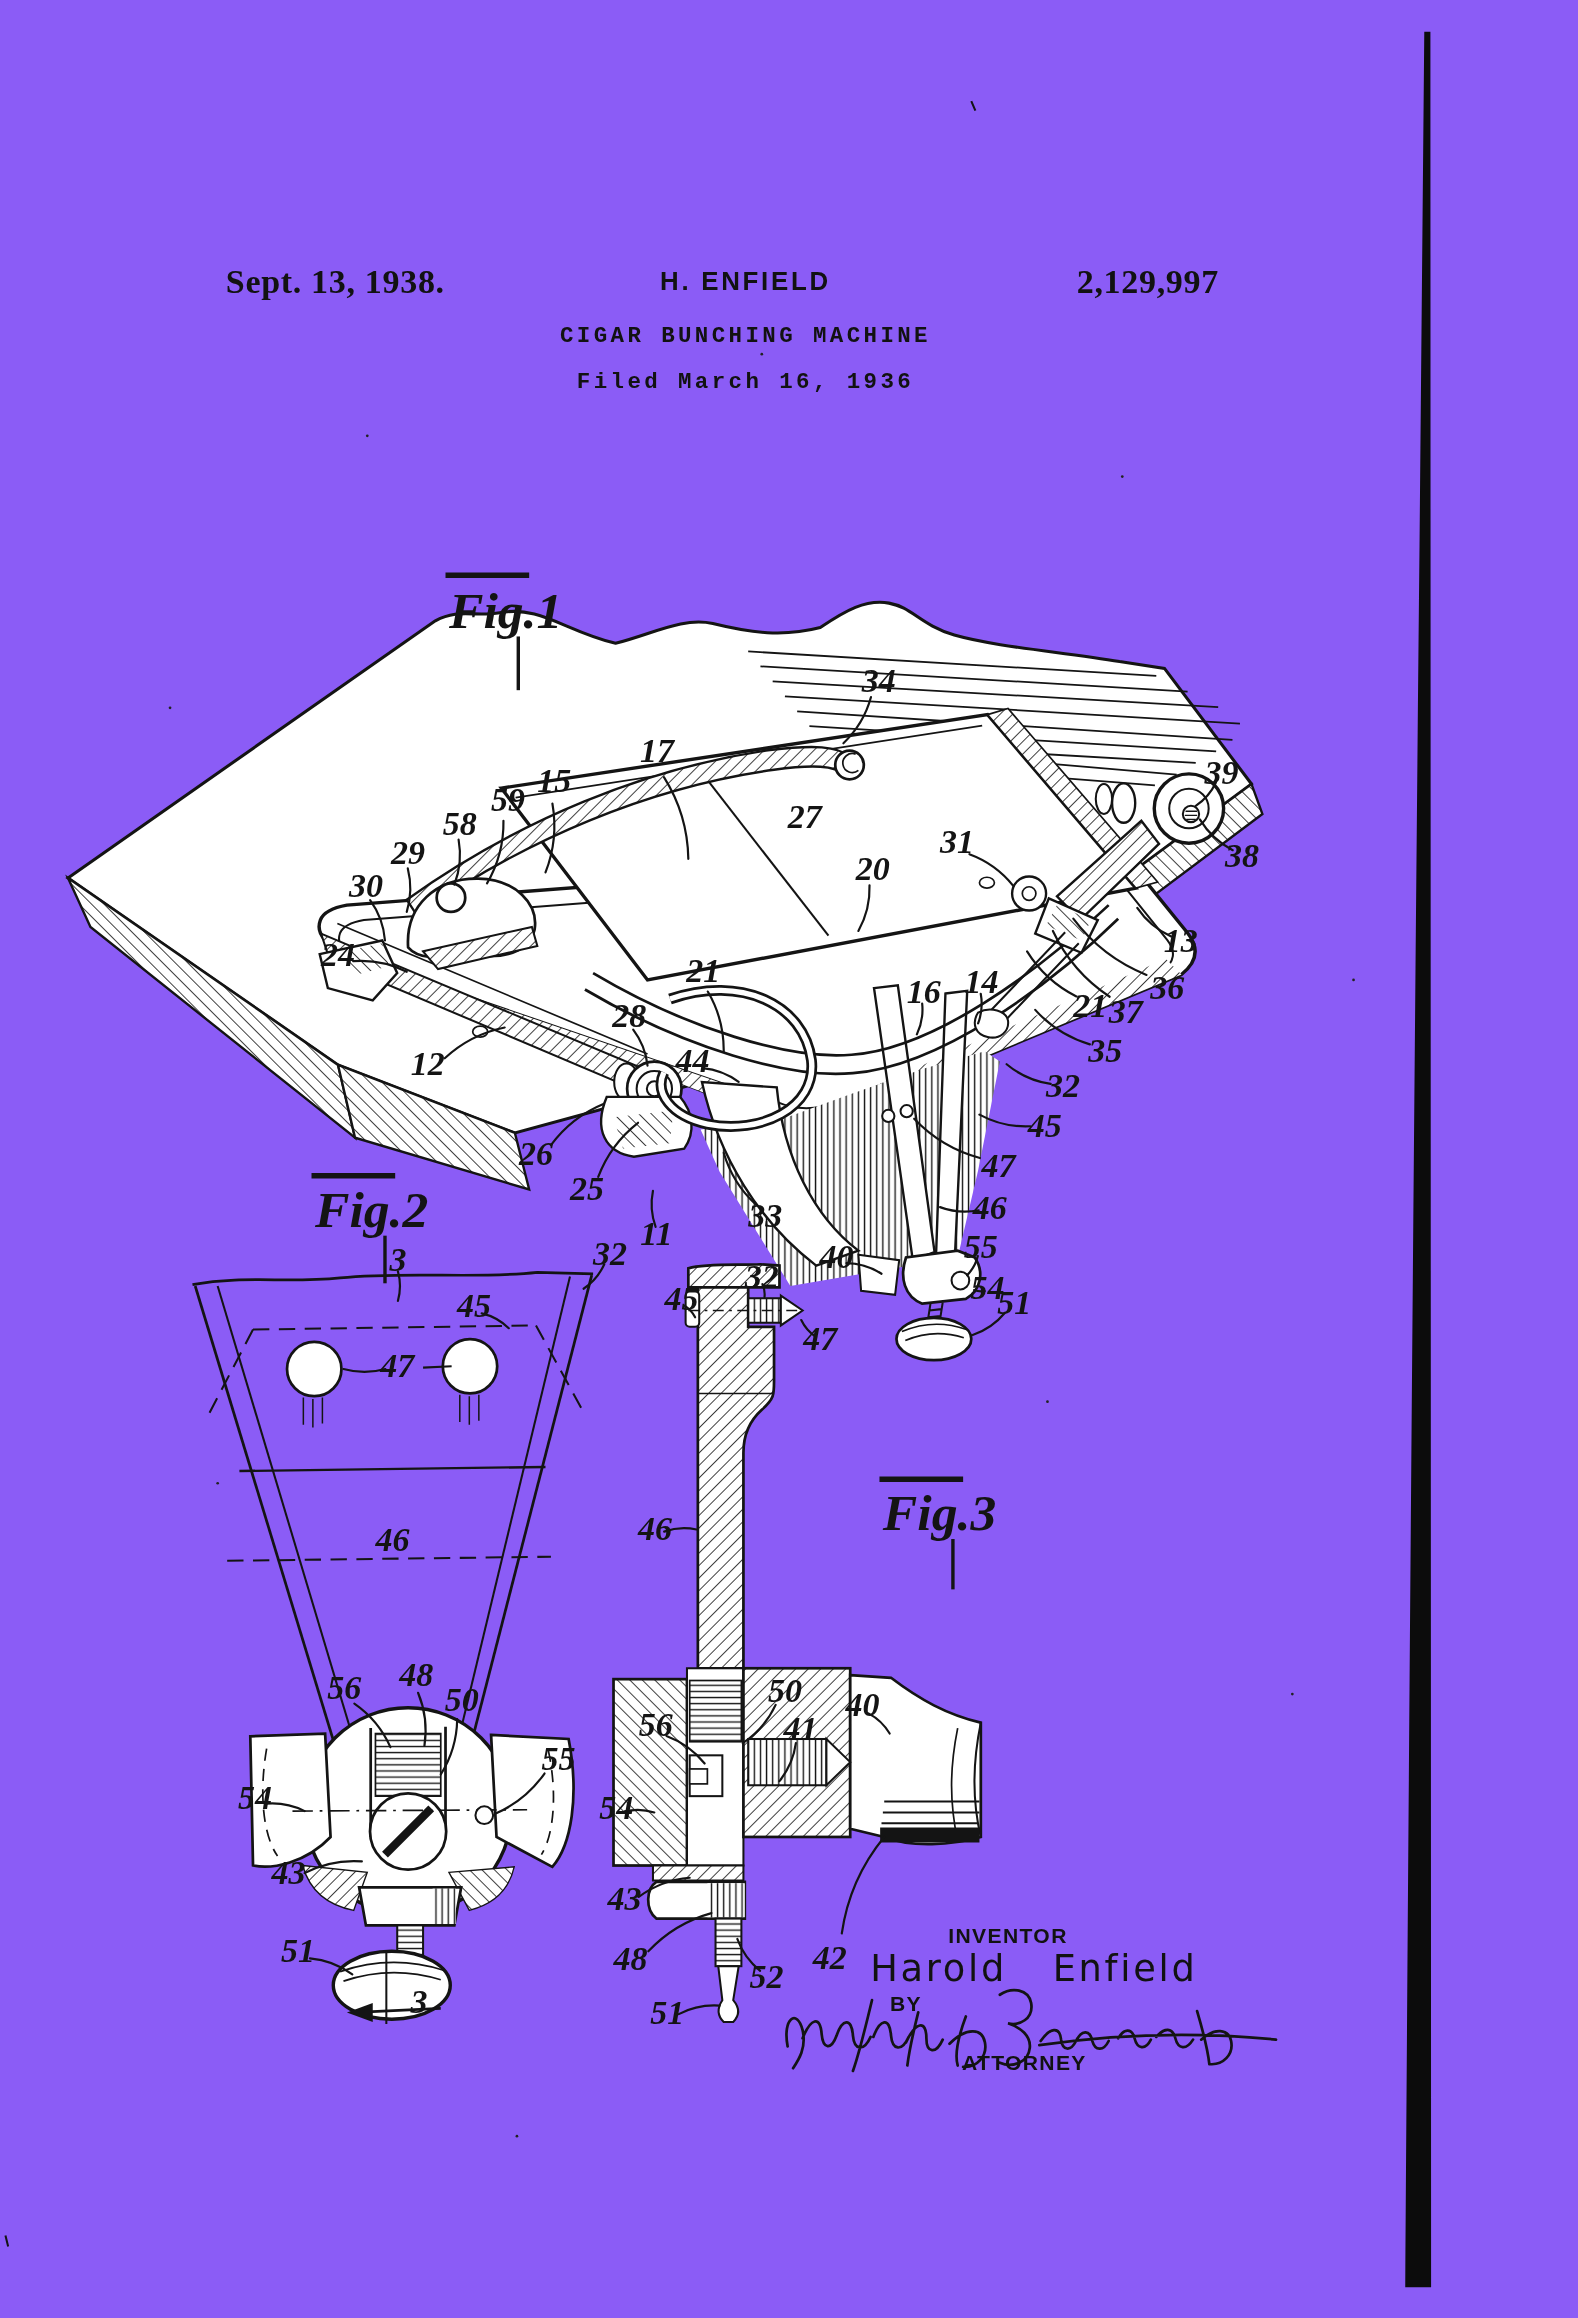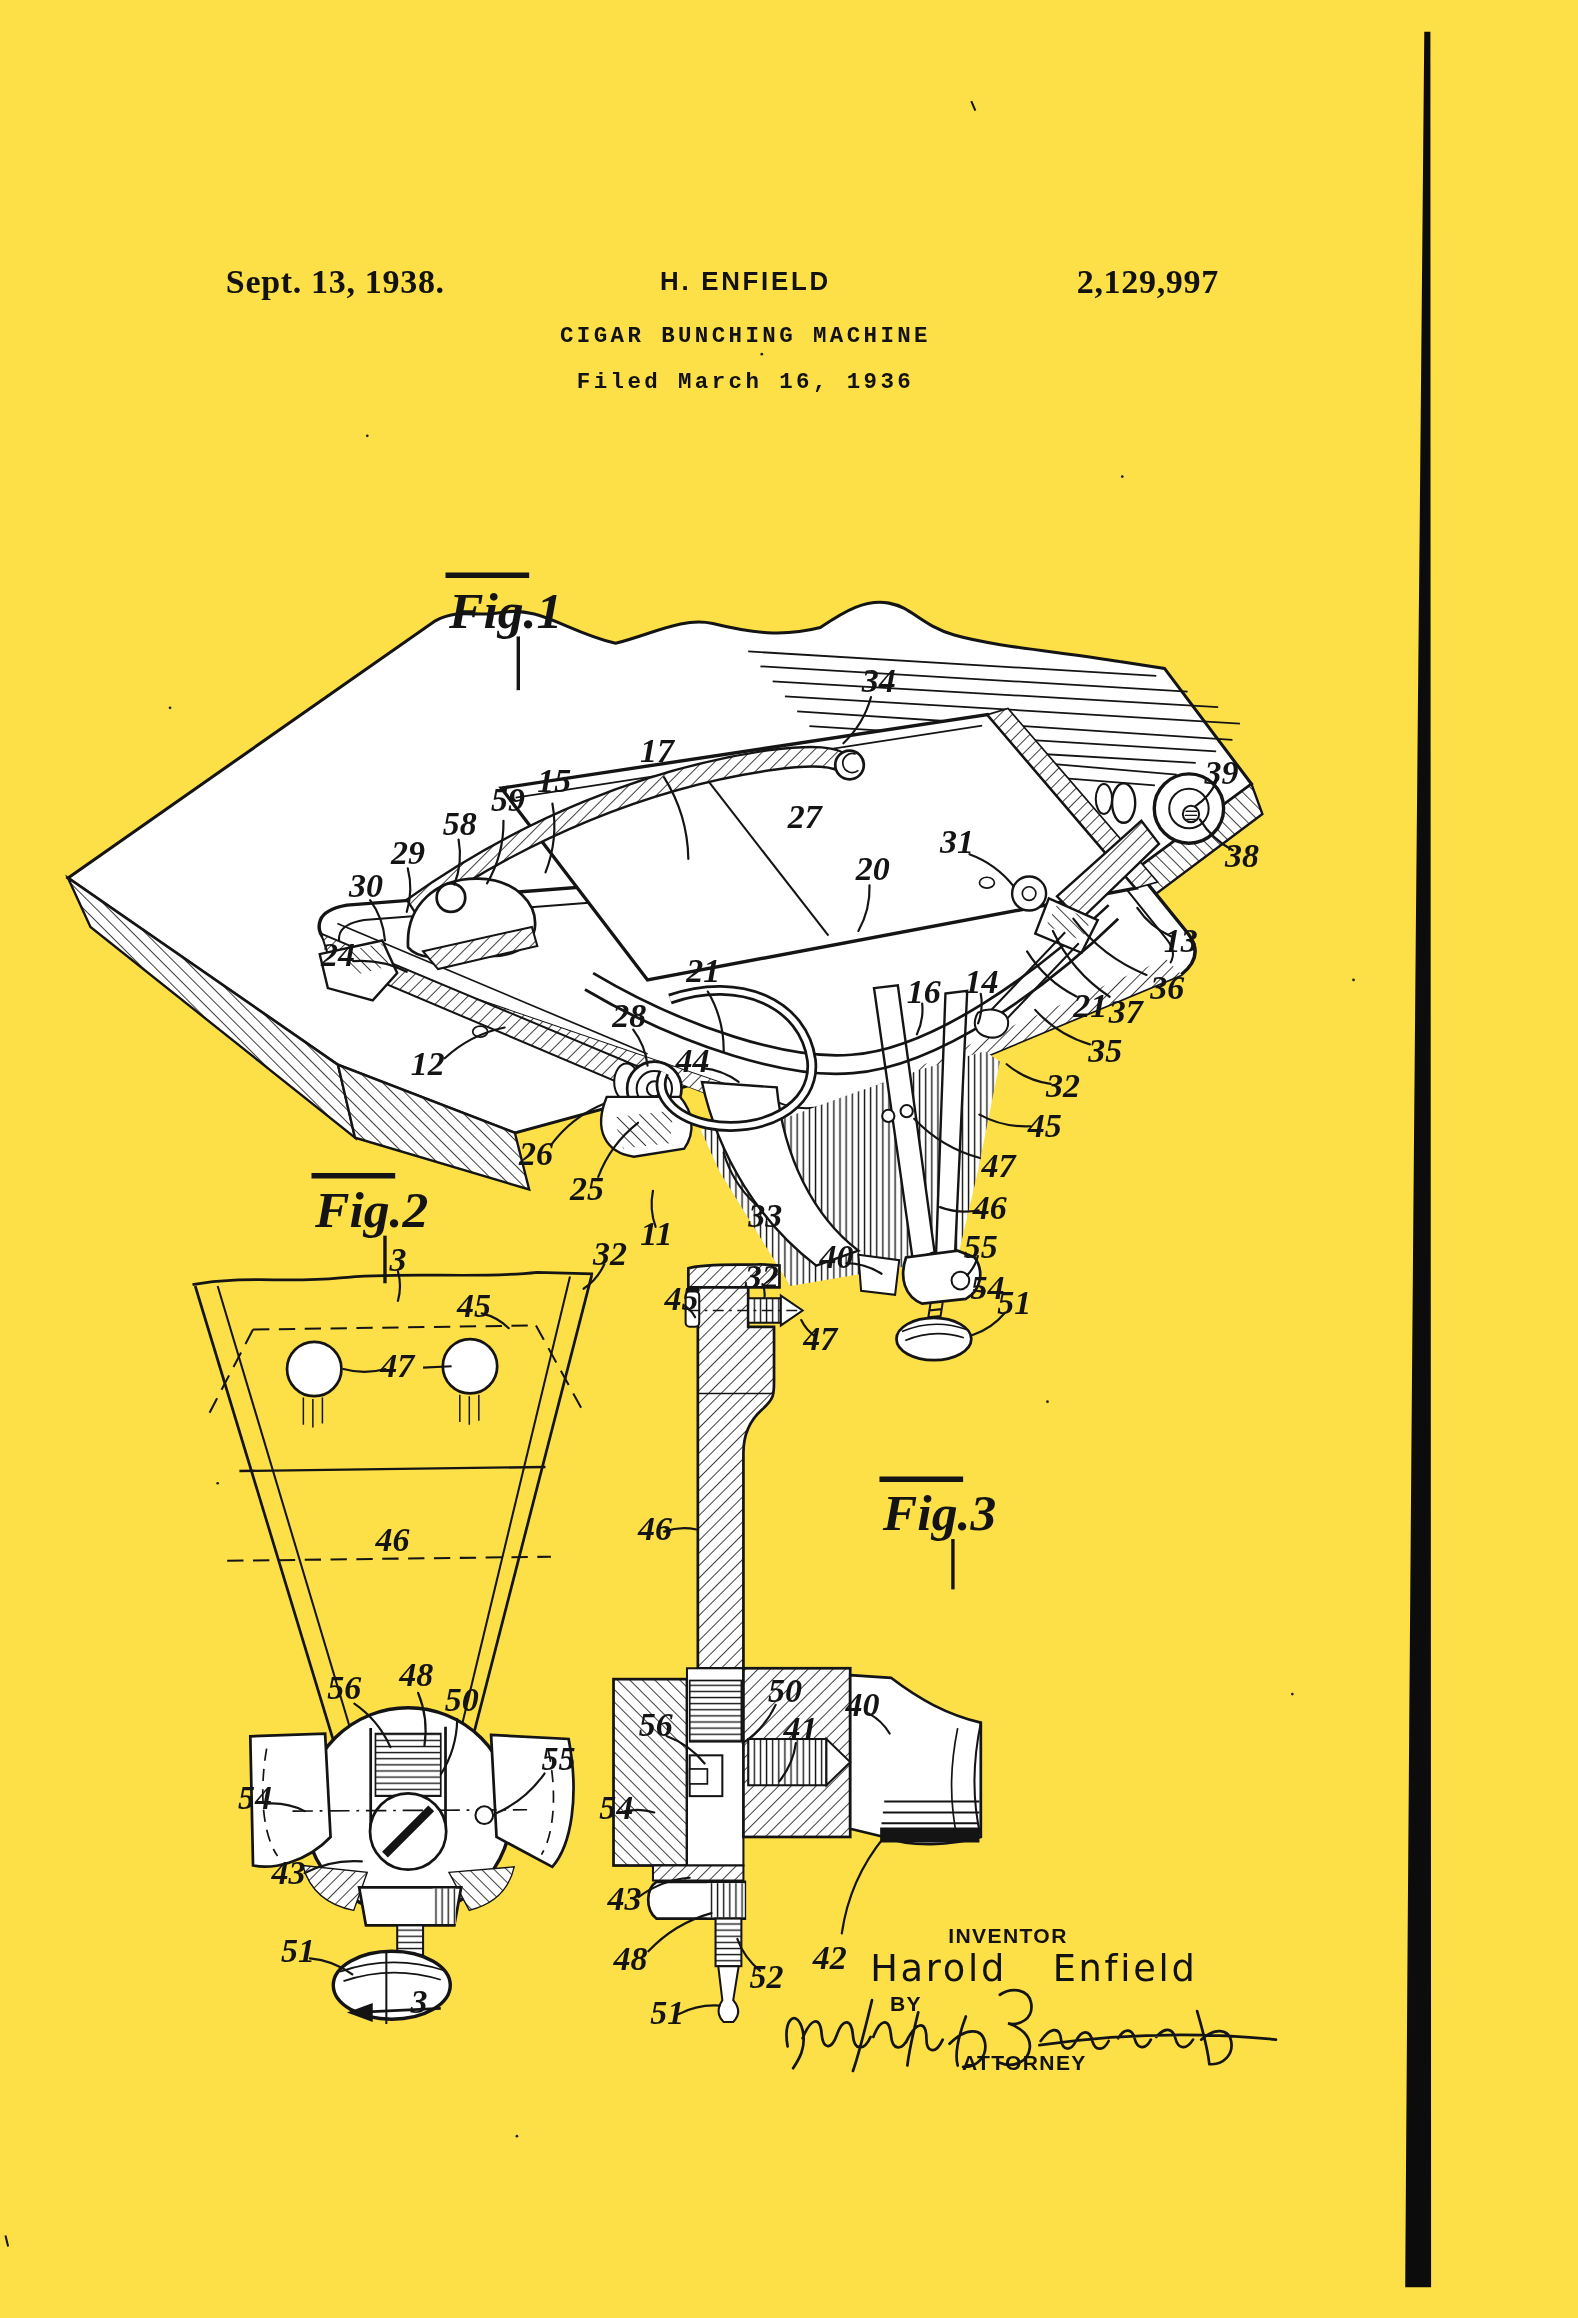--- a/index.html
+++ b/index.html
@@ -1,16 +1,16 @@
 <!DOCTYPE html>
 <html style="font-size:11px"><head>
 <meta charset="utf-8">
 <style>
   html,body{margin:0;padding:0;background:#ffffff;}
-  .sheet{width:1578px;height:2319px;position:relative;background:#fde047;overflow:hidden;}
+  .sheet{width:1578px;height:2319px;position:relative;background:#8b5cf6;overflow:hidden;}
   svg{display:block;}
   .ln{stroke:#141414;}
   .ref{font:italic 600 50px "Liberation Serif",serif;fill:#141414;text-anchor:middle;}
   .leader{fill:none;stroke:#141414;stroke-width:3.2;stroke-linecap:round;}
   .figtitle{font:italic 600 76px "Liberation Serif",serif;fill:#141414;}
   .t-serif{font:700 50px "Liberation Serif",serif;fill:#121212;letter-spacing:1px;}
   .t-sans{font:700 38px "Liberation Sans",sans-serif;fill:#121212;letter-spacing:4px;}
   .t-sans-sm{font:700 31px "Liberation Sans",sans-serif;fill:#121212;letter-spacing:2px;}
   .t-mono{font:700 33px "Liberation Mono",monospace;fill:#121212;letter-spacing:5px;}
   .name{font:400 54px "DejaVu Sans",sans-serif;fill:#121212;letter-spacing:4px;word-spacing:46px;}

